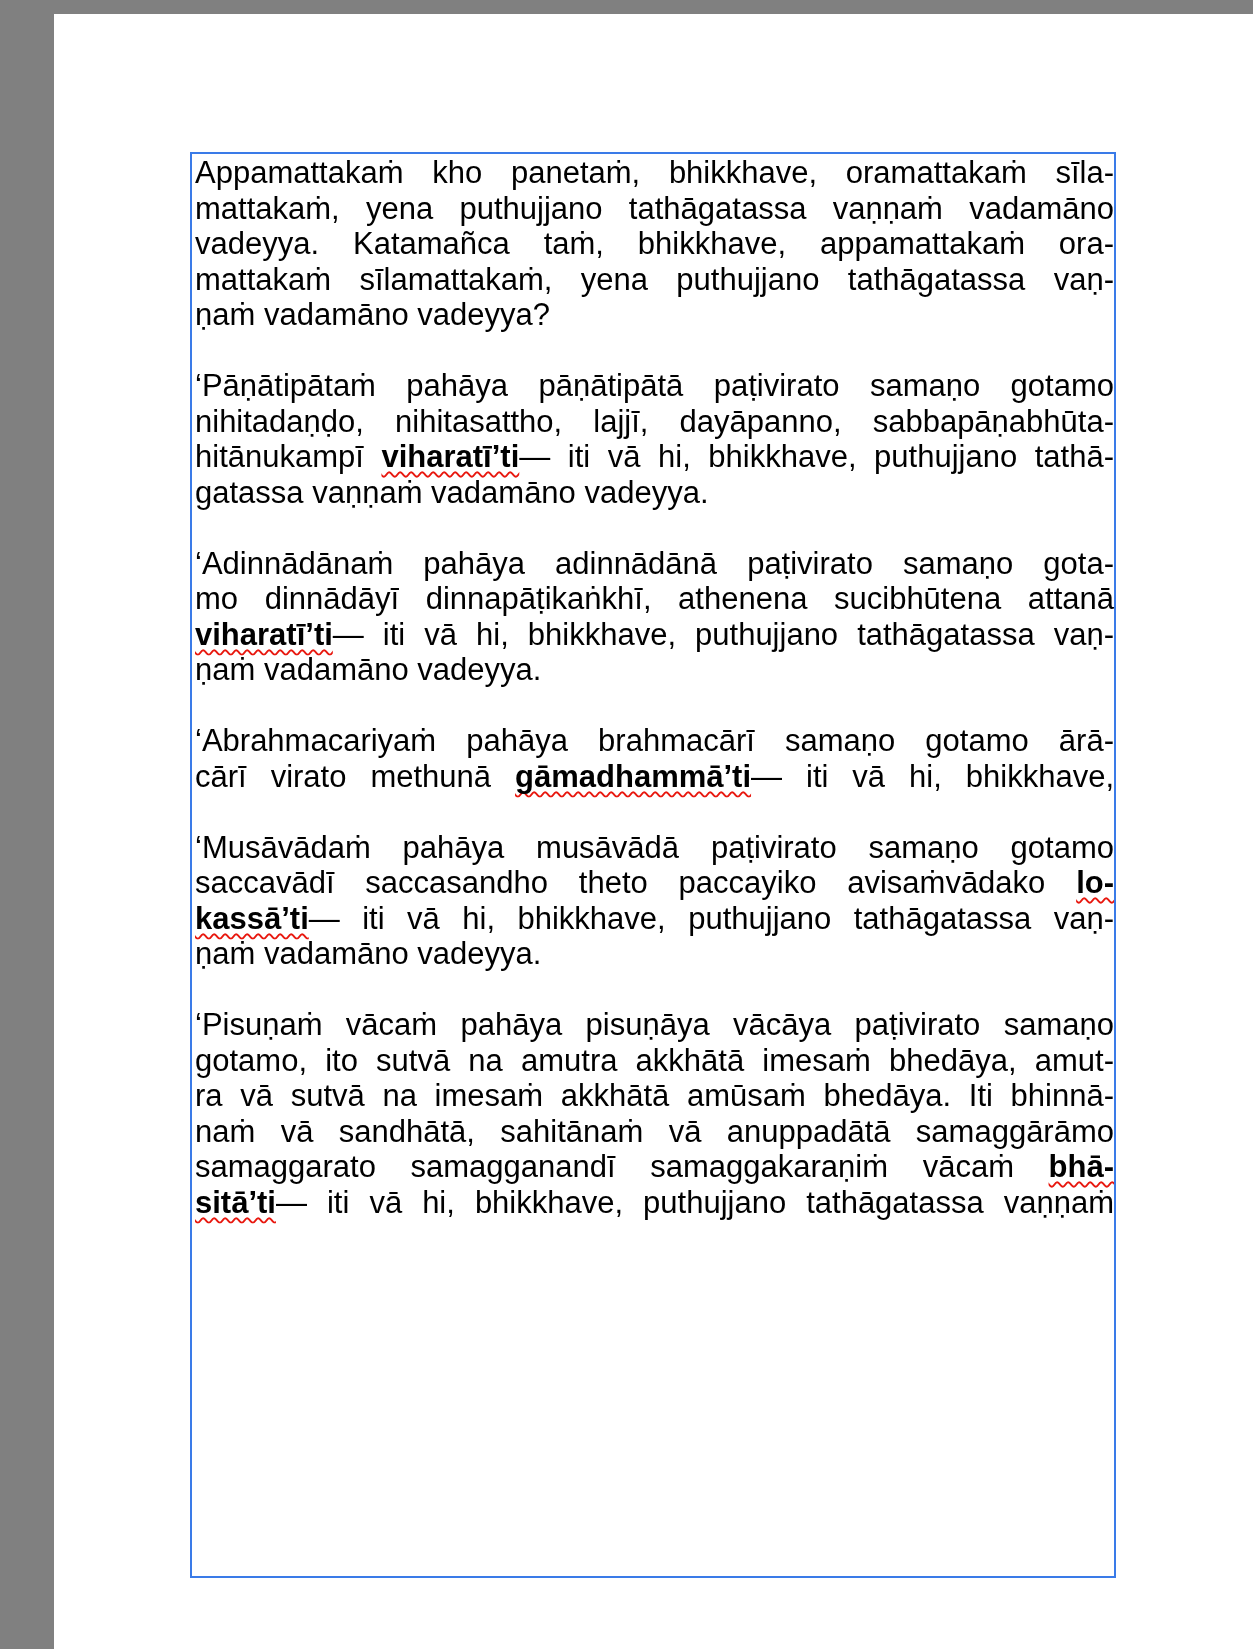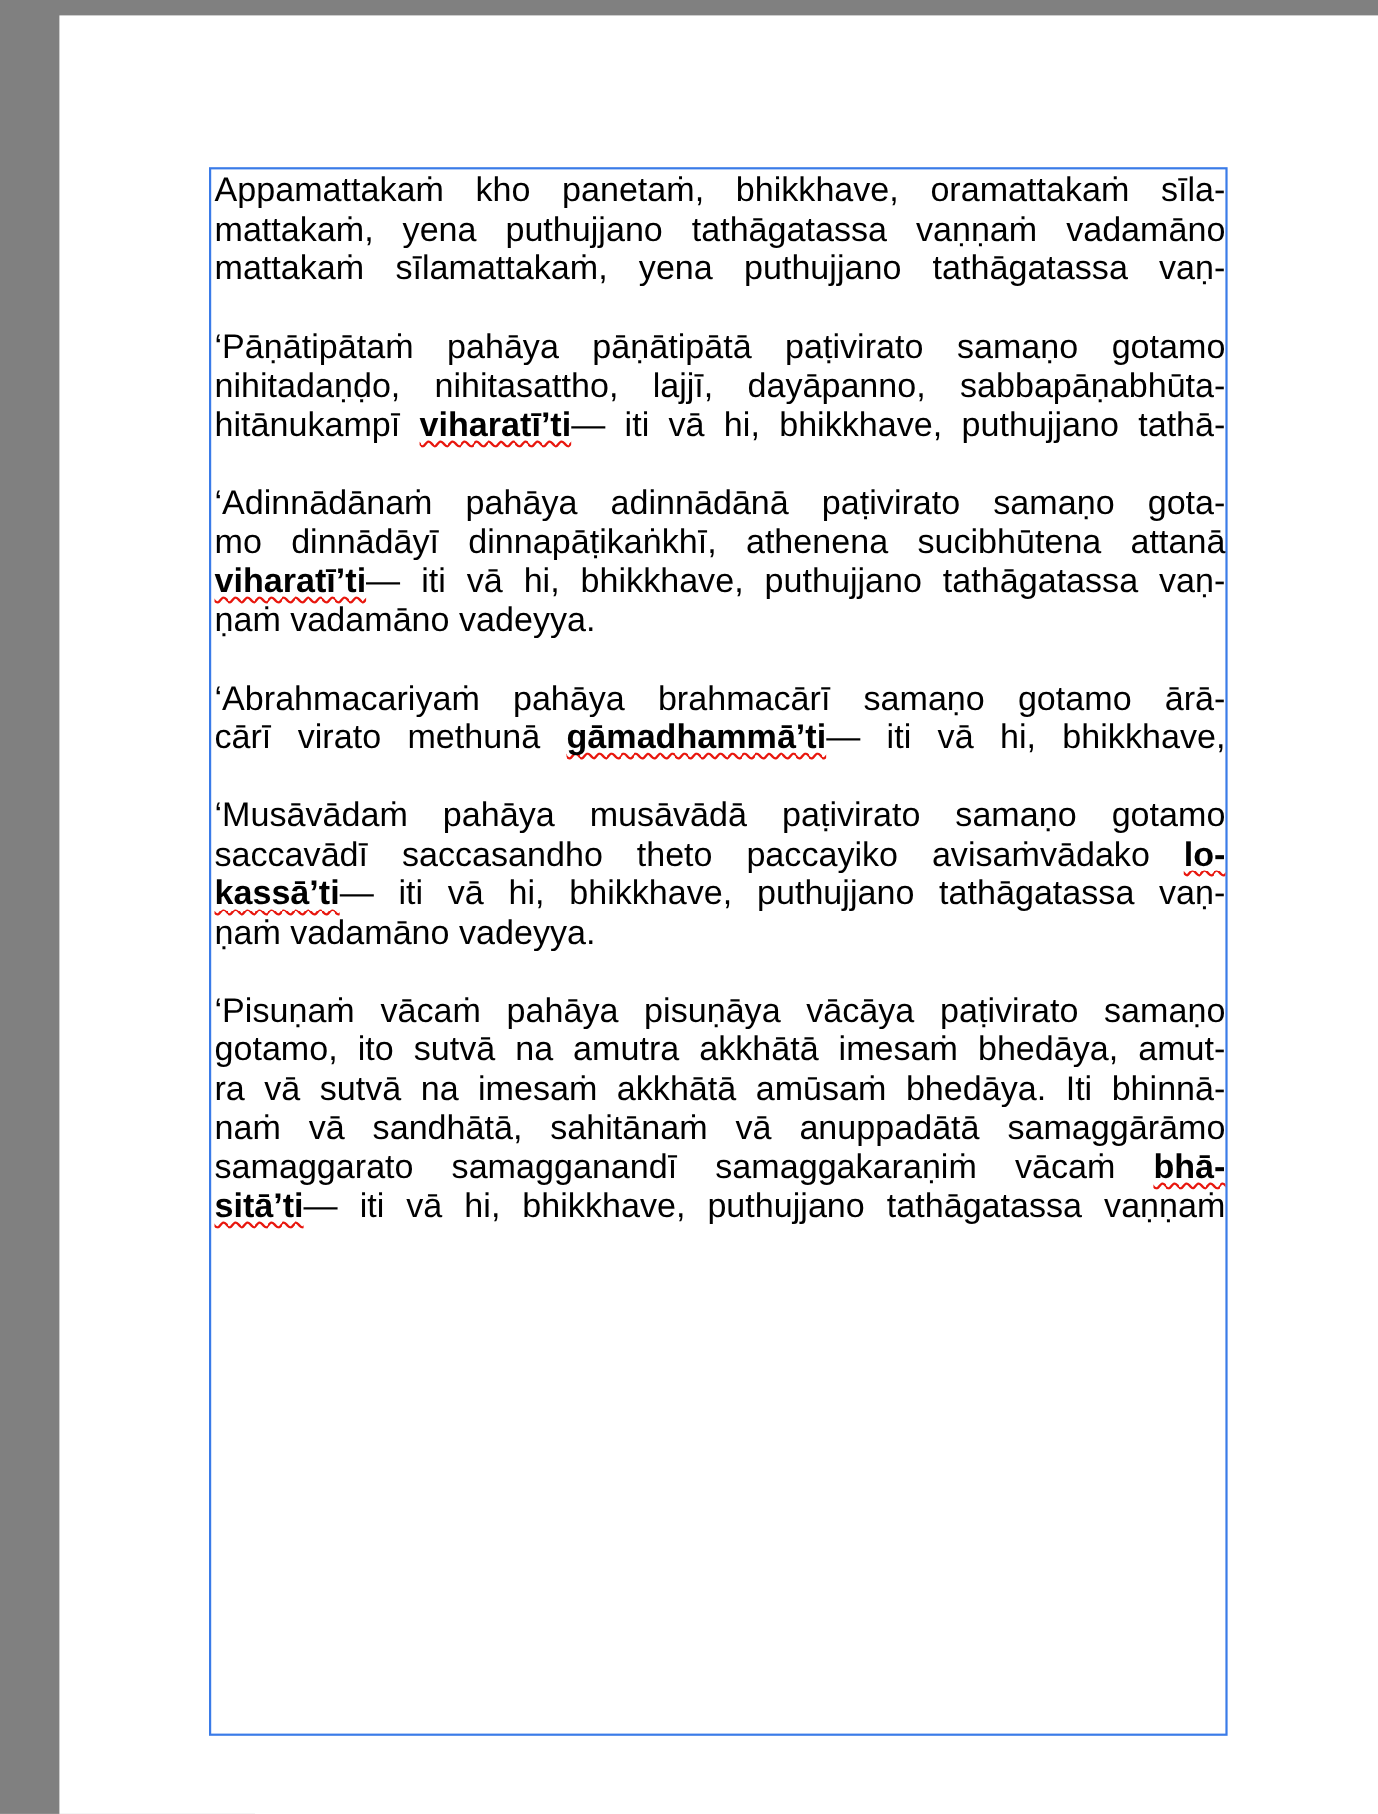--- a/index.html
+++ b/index.html
@@ -59,26 +59,29 @@
 </style>
 </head>
 <body>
 
 <div class="pasteboard">
   <div class="page">
     <div class="text-frame">
         <div class="para">
           <div class="line"><span>Appamattakaṁ kho panetaṁ, bhikkhave, oramattakaṁ sīla-</span></div>
           <div class="line"><span>mattakaṁ, yena puthujjano tathāgatassa vaṇṇaṁ vadamāno</span></div>
+          <div class="line"><span>vadeyya. Katamañca taṁ, bhikkhave, appamattakaṁ ora-</span></div>
           <div class="line"><span>mattakaṁ sīlamattakaṁ, yena puthujjano tathāgatassa vaṇ-</span></div>
+          <div class="line last"><span>ṇaṁ vadamāno vadeyya?</span></div>
         </div>
         <div class="para">
           <div class="line"><span>‘Pāṇātipātaṁ pahāya pāṇātipātā paṭivirato samaṇo gotamo</span></div>
           <div class="line"><span>nihitadaṇḍo, nihitasattho, lajjī, dayāpanno, sabbapāṇabhūta-</span></div>
           <div class="line"><span>hitānukampī </span><span class="misspell">viharatī’ti</span><span>— iti vā hi, bhikkhave, puthujjano tathā-</span></div>
+          <div class="line last"><span>gatassa vaṇṇaṁ vadamāno vadeyya.</span></div>
         </div>
         <div class="para">
           <div class="line"><span>‘Adinnādānaṁ pahāya adinnādānā paṭivirato samaṇo gota-</span></div>
           <div class="line"><span>mo dinnādāyī dinnapāṭikaṅkhī, athenena sucibhūtena attanā</span></div>
           <div class="line"><span class="misspell">viharatī’ti</span><span>— iti vā hi, bhikkhave, puthujjano tathāgatassa vaṇ-</span></div>
           <div class="line last"><span>ṇaṁ vadamāno vadeyya.</span></div>
         </div>
         <div class="para">
           <div class="line"><span>‘Abrahmacariyaṁ pahāya brahmacārī samaṇo gotamo ārā-</span></div>
           <div class="line"><span>cārī virato methunā </span><span class="misspell">gāmadhammā’ti</span><span>— iti vā hi, bhikkhave,</span></div>

